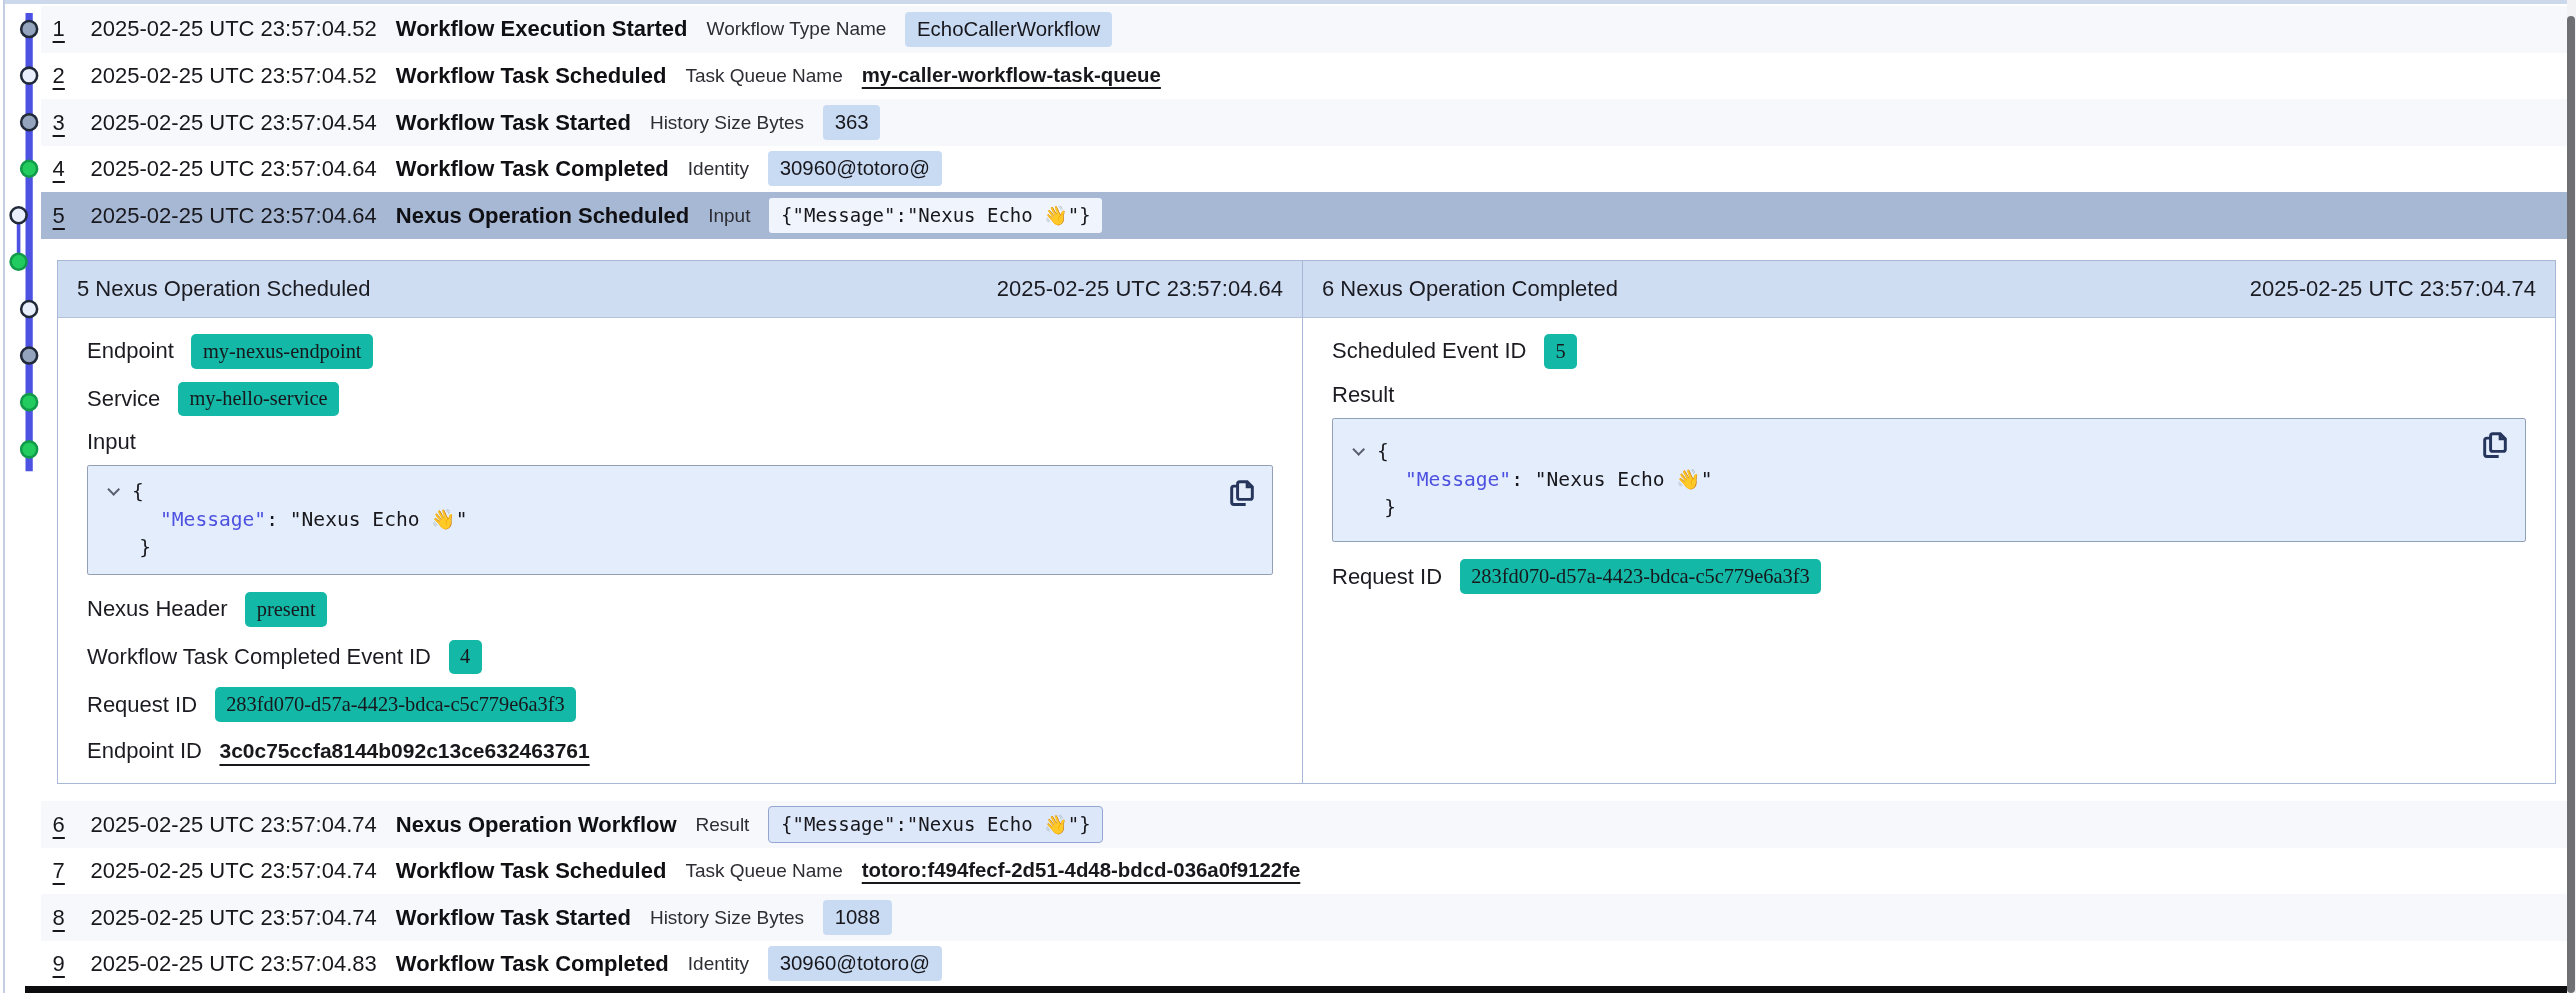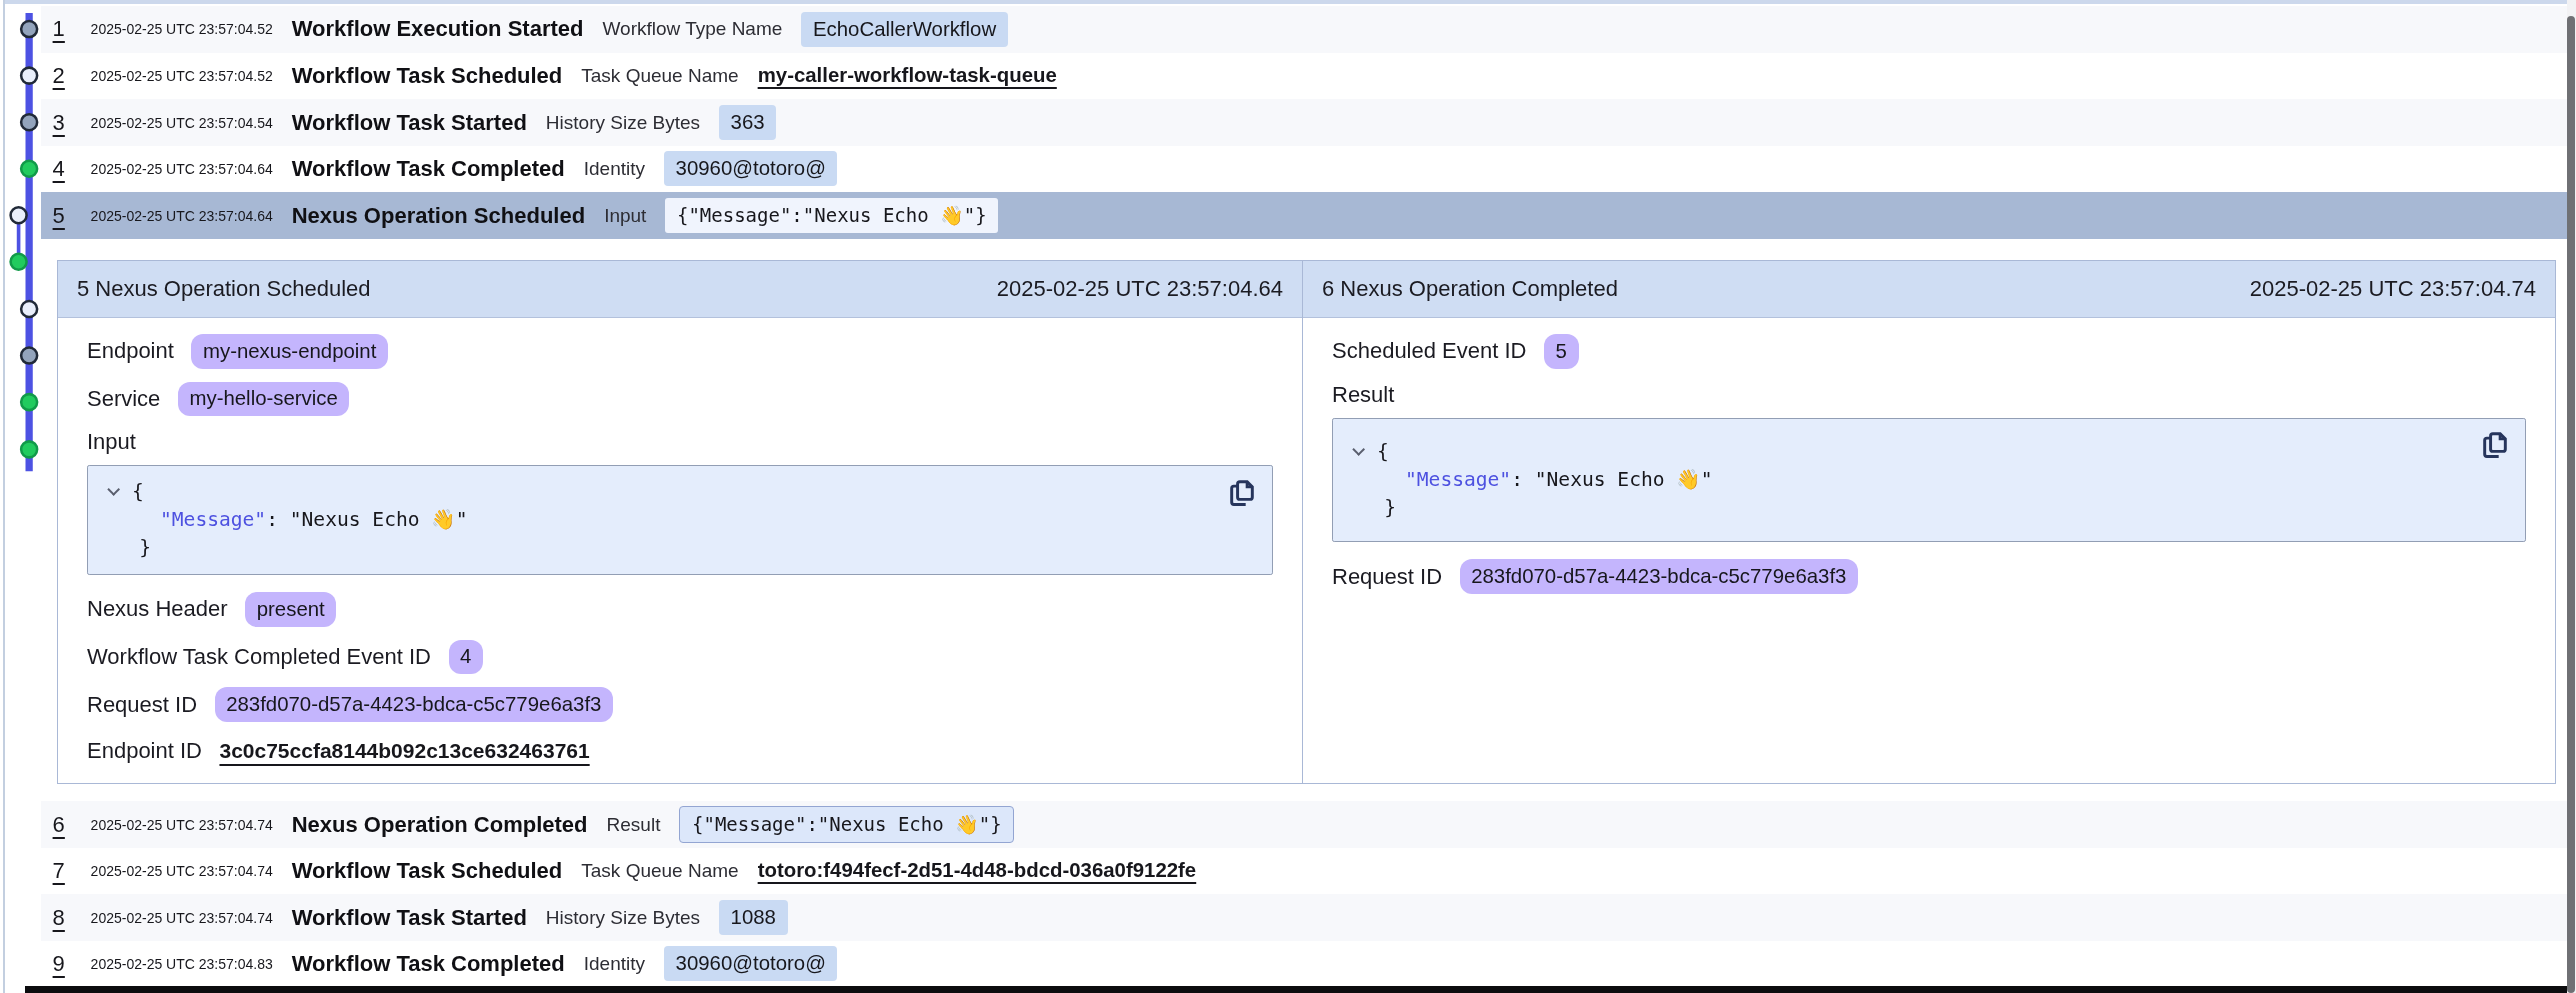--- a/index.html
+++ b/index.html
@@ -16,21 +16,21 @@
 
   
   .event-row {
     position:absolute; left:41px; width:2526px; height:47px;
     display:flex; align-items:center; gap:19px; padding-left:11.6px;
     cursor:pointer;
   }
   .event-row.striped  { background:#f7f8fb; }
   .event-row.selected { background:#a7b8d4; }
   .row-num  { font-size:22px; color:#17171c; text-decoration:underline; text-underline-offset:5.1px; min-width:19px; }
-  .row-ts   { font-size:14px; color:#17171c; white-space:pre; }
+  .row-ts   { font-size:22px; color:#17171c; white-space:pre; }
   .row-name { font-size:22px; font-weight:700; color:#101014; white-space:pre; }
   .row-label{ font-size:19px; color:#2d2d34; white-space:pre; }
   .detail-badge {
     background:#c9daf3; border-radius:4px; padding:5.8px 11.6px;
     font-size:20.4px; color:#17171c; white-space:pre;
   }
   .detail-badge.mono { font-family:"DejaVu Sans Mono", monospace; font-size:19px; }
   .detail-badge.on-selected { background:#f0f4fd; border-radius:2.9px; }
   .detail-badge.bordered { background:#dce7fa; border:1.5px solid #93a5d2; }
   .row-link {
@@ -44,21 +44,21 @@
   }
   .panel-left  { width:1244px; }
   .panel-right { flex:1; border-left:1.5px solid #a9b8d6; }
   .panel-header {
     height:57px; background:#cfddf3; border-bottom:0.7px solid #b3c1dc;
     display:flex; justify-content:space-between; align-items:center;
     padding:0 19px; font-size:22px; color:#1b1b22;
   }
   .panel-body { padding:16px 29px; }
   .field { display:flex; align-items:center; gap:17.5px; min-height:33px; margin-bottom:13px; font-size:22px; color:#1b1b22; }
-  .field .badge { background:#c4b5fd; border-radius:12px; padding:5.8px 11.6px; font-size:20.4px; color:#17171c; white-space:pre; }
+  .field .badge { background:#14b8a6; border-radius:5px; padding:5.8px 11.6px; font-size:20.4px; color:#17171c; white-space:pre;font-family:Liberation Serif, serif; }
   .field .id-link { font-size:21px; color:#17171c; text-decoration:underline; text-underline-offset:5.8px;font-weight:bold; }
   .section-label { font-size:22px; color:#1b1b22; margin:2.9px 0 10.2px 0; }
 
   .code {
     position:relative; background:#e4edfc; border:1.5px solid #929eb4; border-radius:2.2px;
     padding:11.6px 65px 11.6px 44px; margin:0 0 17.5px 0;
     font-family:"DejaVu Sans Mono", monospace; font-size:19.6px; line-height:28px; color:#17171c;
   }
   .code .l2 { padding-left:28px; }
   .code .l3 { padding-left:7.3px; }
@@ -209,21 +209,21 @@
           <span>Request ID</span>
           <span class="badge">283fd070-d57a-4423-bdca-c5c779e6a3f3</span>
         </div>
       </div>
     </section>
   </div>
 
   <div class="event-row striped" style="top:801px">
     <span class="row-num">6</span>
     <span class="row-ts">2025-02-25 UTC 23:57:04.74</span>
-    <span class="row-name">Nexus Operation Completed</span>
+    <span class="row-name">Nexus Operation Workflow</span>
     <span class="row-label">Result</span>
     <span class="detail-badge mono bordered">{"Message":"Nexus Echo 👋"}</span>
   </div>
   <div class="event-row" style="top:847px">
     <span class="row-num">7</span>
     <span class="row-ts">2025-02-25 UTC 23:57:04.74</span>
     <span class="row-name">Workflow Task Scheduled</span>
     <span class="row-label">Task Queue Name</span>
     <span class="row-link">totoro:f494fecf-2d51-4d48-bdcd-036a0f9122fe</span>
   </div>

